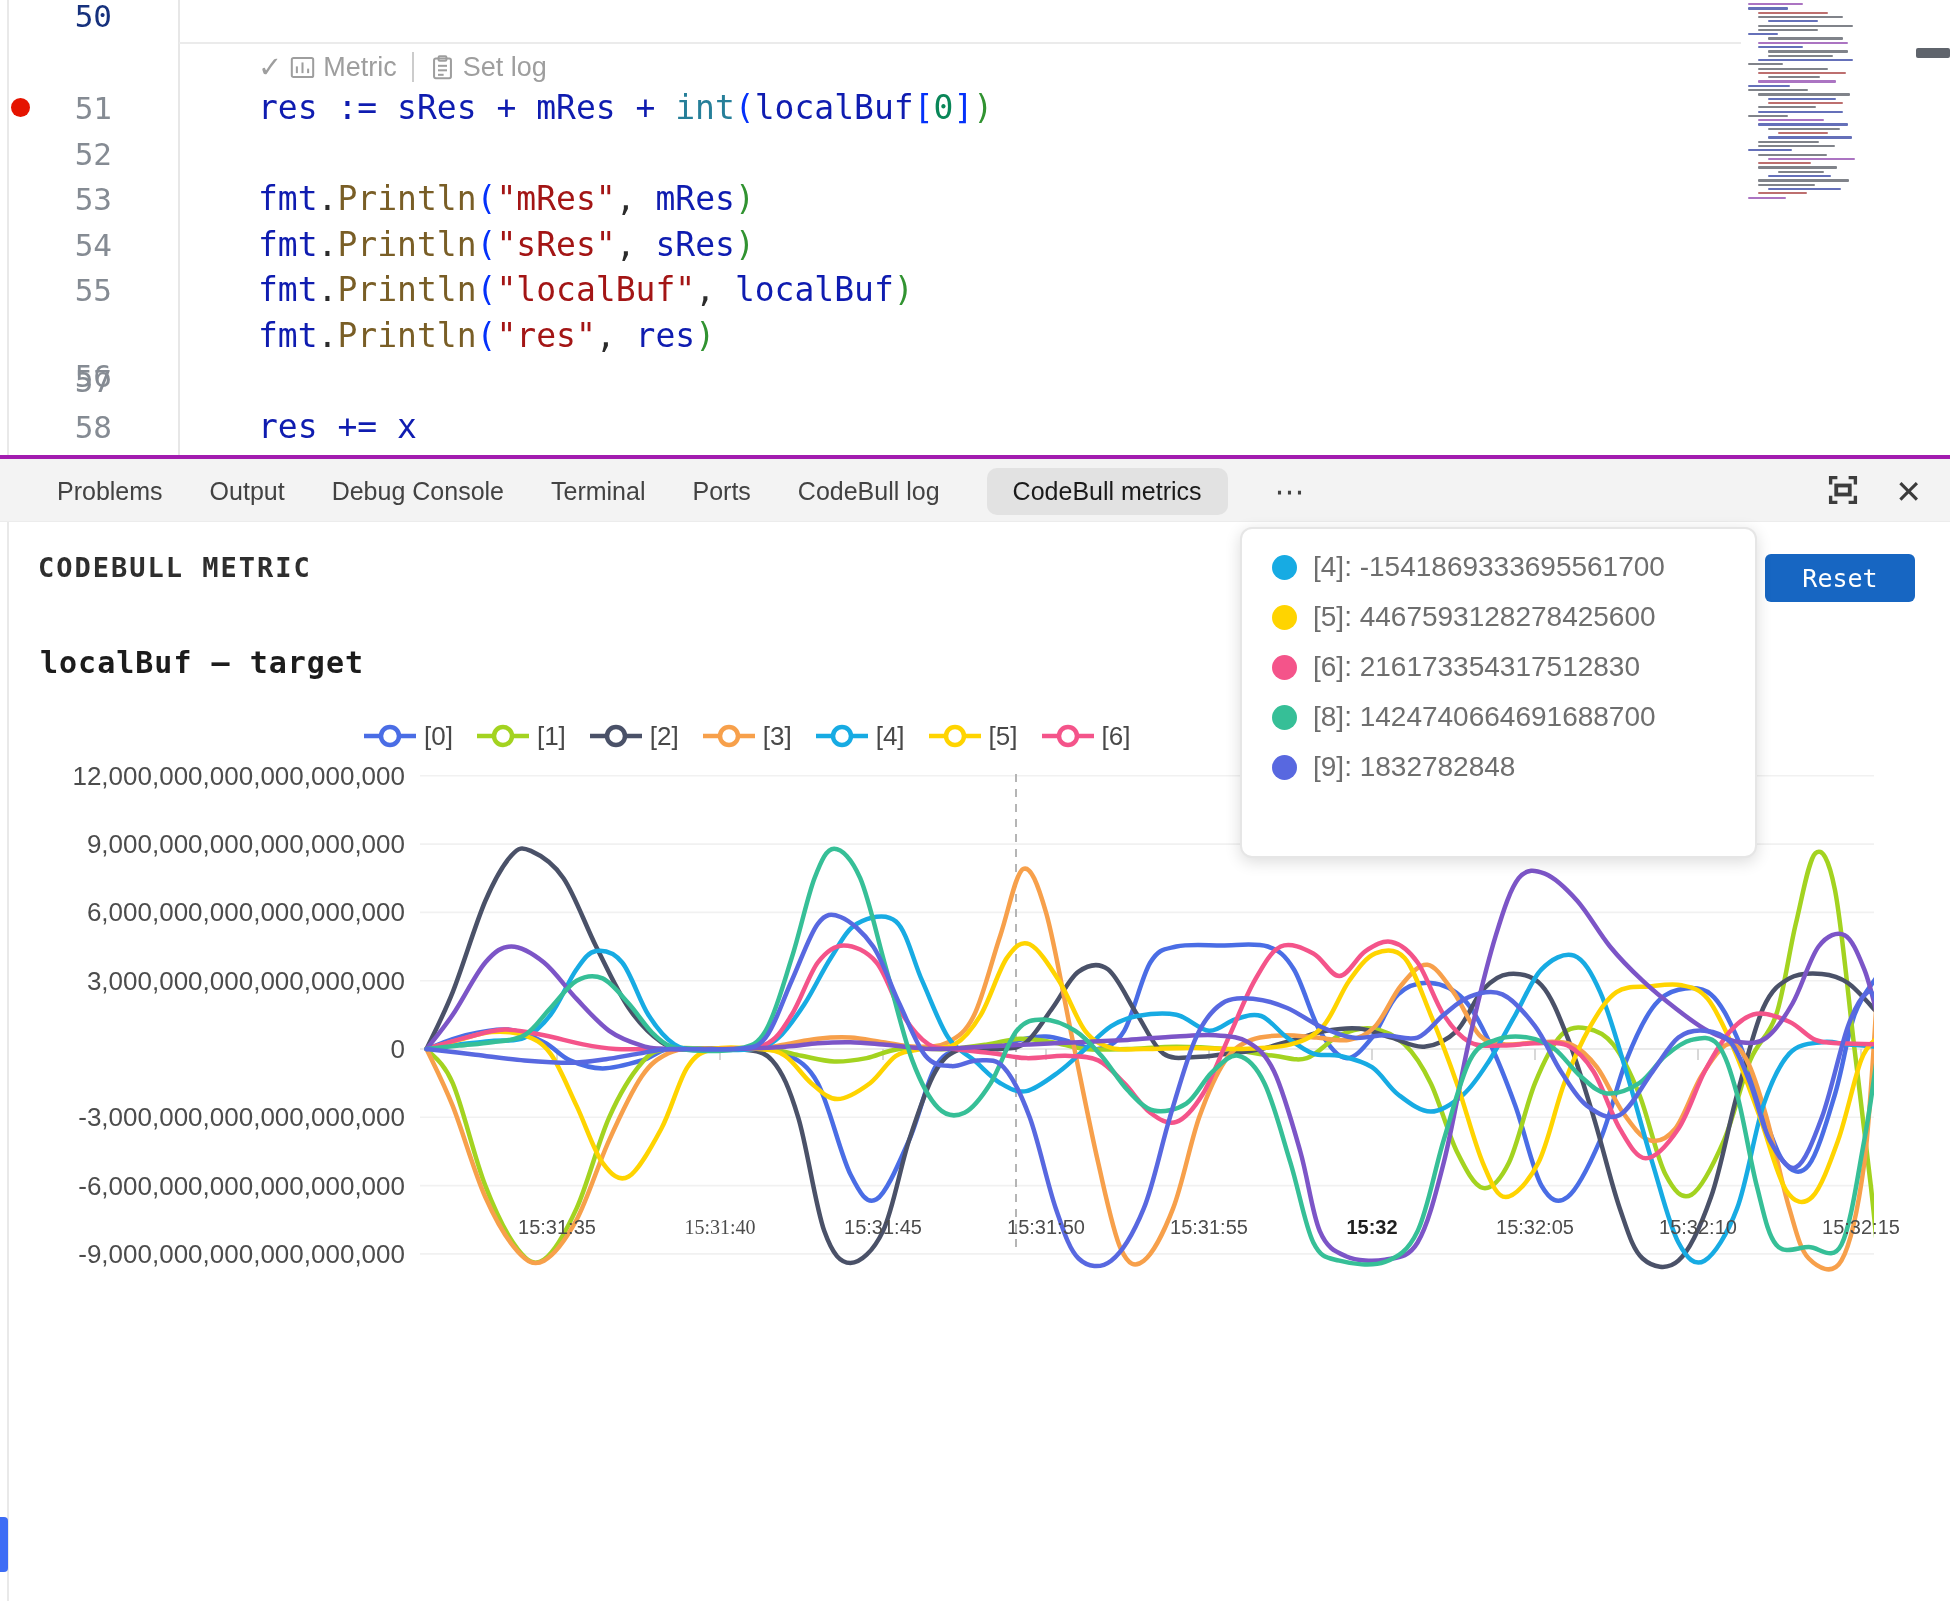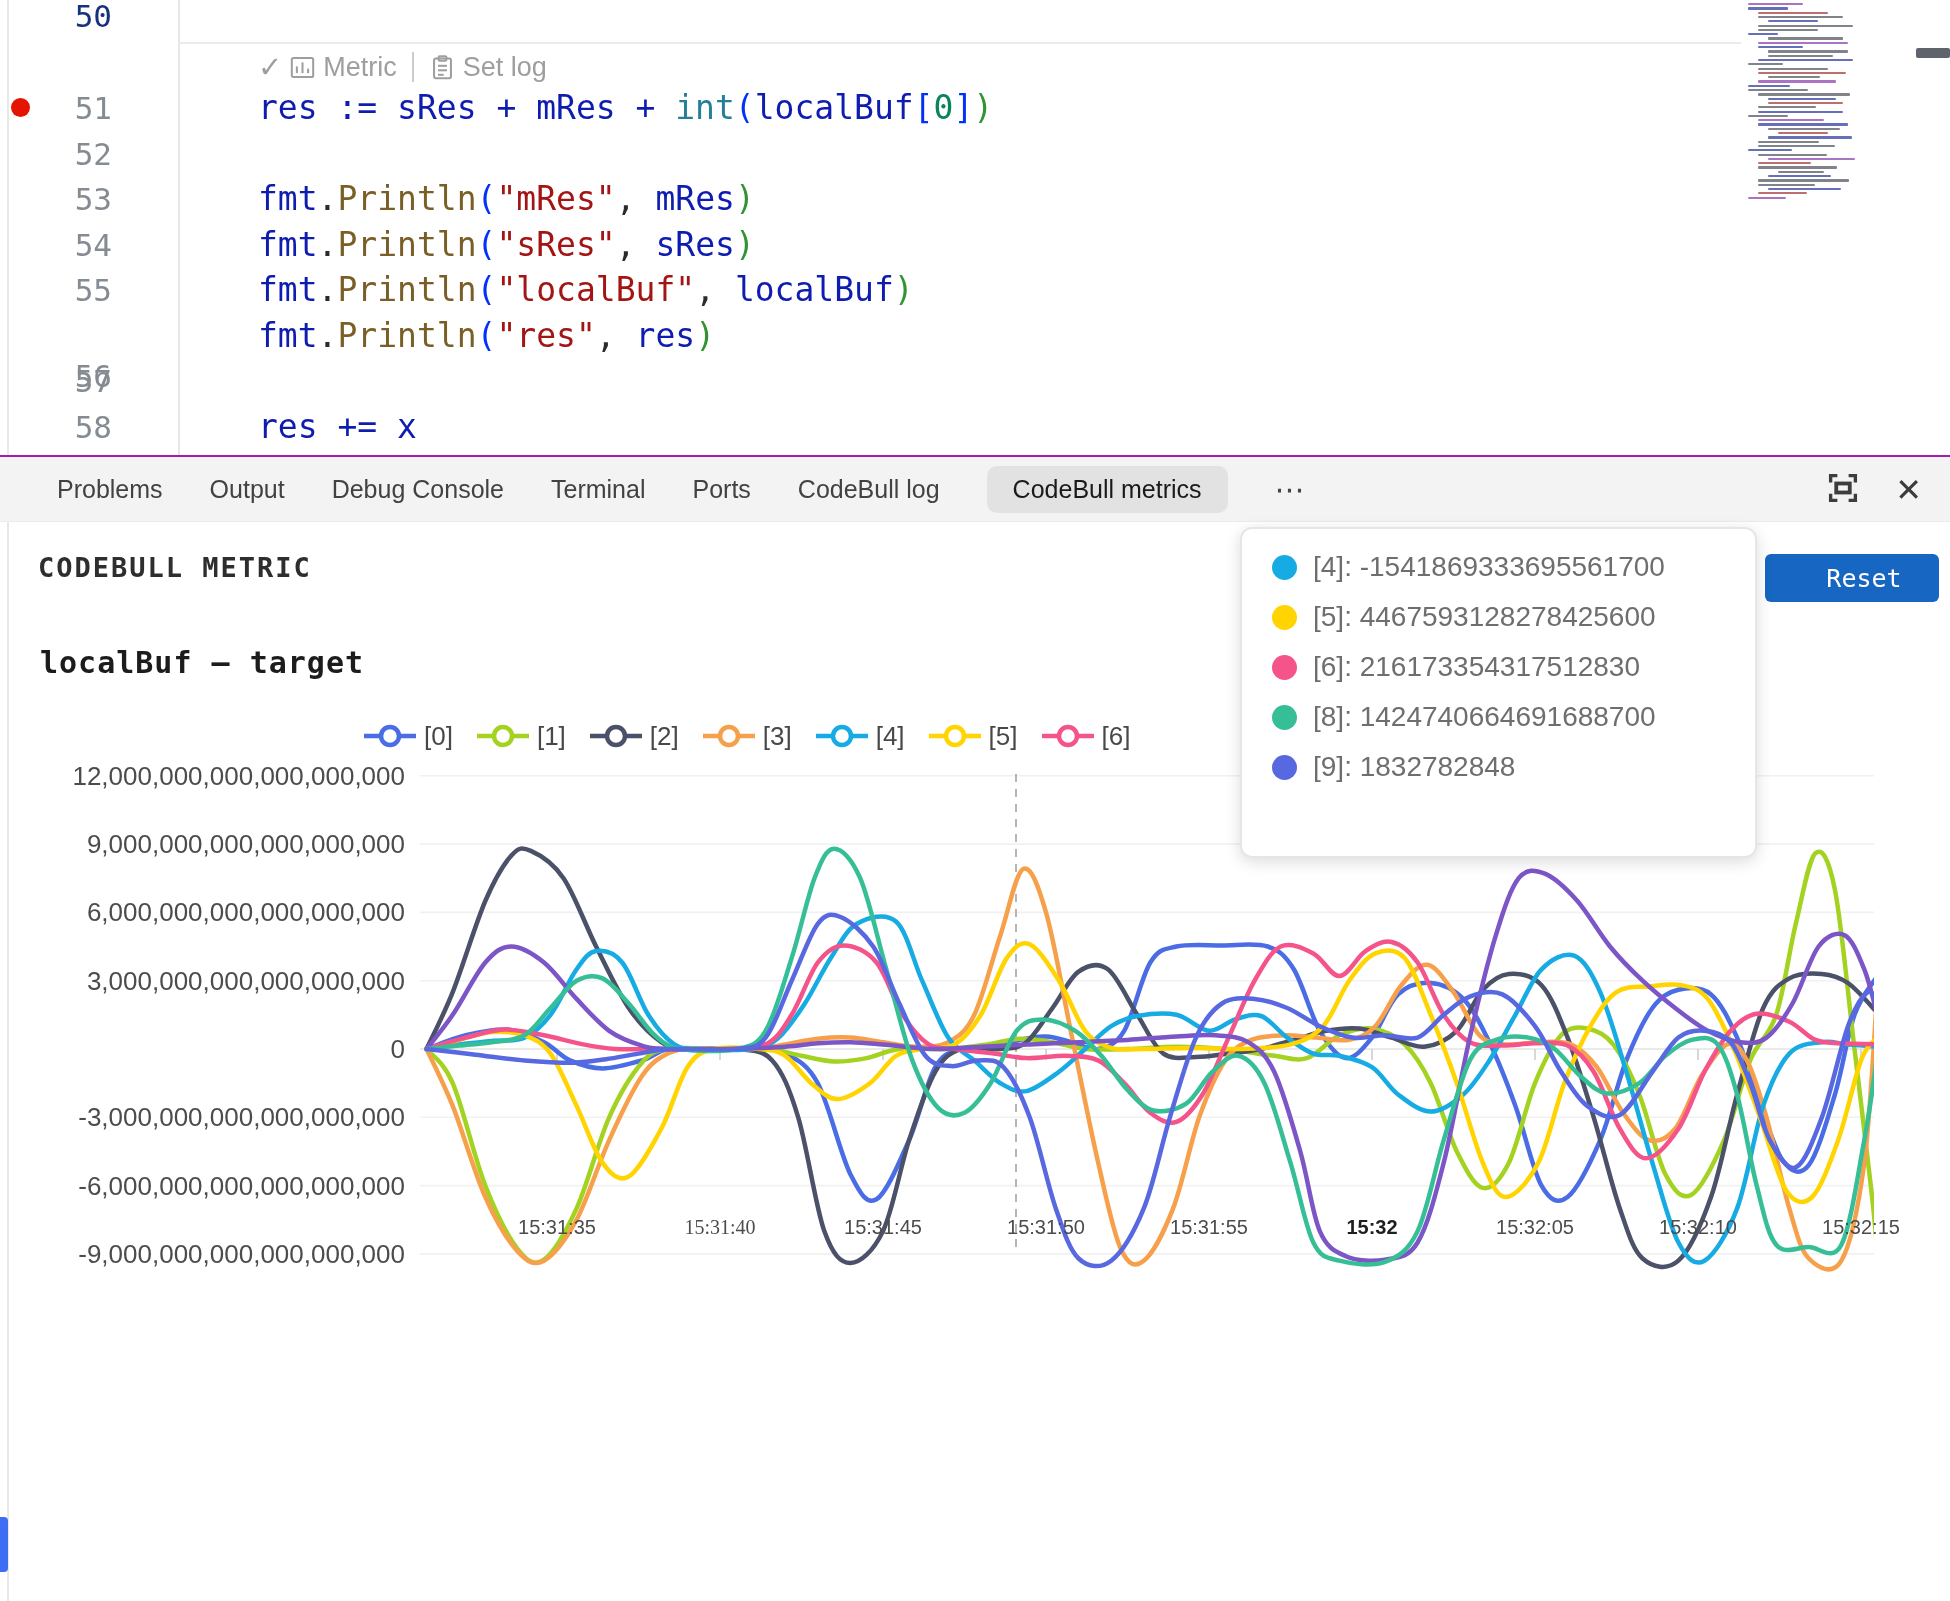--- a/index.html
+++ b/index.html
@@ -23,32 +23,32 @@
   .codelens svg{display:block;}
   .lens-sep{width:2px;height:30px;background:#cccccc;margin:0 8px;}
 
   
   .minimap{left:1742px;top:0;width:156px;height:205px;}
   .minimap div{position:absolute;border-radius:1px;}
   .scroll-marker{left:1916px;top:48px;width:34px;height:10px;background:#5f646c;border-radius:2px;}
 
   
   .tabbar{left:0;top:455px;width:1950px;height:67px;background:#f3f3f3;
-          border-top:2px solid #a21caf;border-bottom:1px solid #ececec;box-sizing:border-box;}
+          border-top:4px solid #a21caf;border-bottom:1px solid #ececec;box-sizing:border-box;}
   .tabs{position:absolute;left:57px;top:0;height:65px;display:flex;align-items:center;gap:47px;}
   .tab{font-size:25px;color:#424242;white-space:nowrap;}
   .tab.active{background:#e2e2e2;border-radius:10px;padding:9px 26px;color:#1a1a1a;}
   .tab-more{font-size:30px;color:#444;letter-spacing:3px;}
   .win-icons{position:absolute;right:28px;top:0;height:65px;display:flex;align-items:center;gap:34px;}
   .close-x{font-size:32px;color:#3b3b3b;}
 
   
   .metric-title{left:38px;top:552px;font-size:27px;font-weight:bold;letter-spacing:2px;color:#2e2e2e;}
   .reset-btn{left:1765px;top:554px;width:150px;height:48px;border-radius:6px;
-             color:#fff;font-size:25px;display:flex;align-items:center;justify-content:center;padding-left:24px;}
+             color:#fff;font-size:25px;display:flex;align-items:center;justify-content:center;}
 
   
   .chart-title{left:40px;top:645px;font-size:30px;font-weight:bold;color:#1c1c1c;letter-spacing:1px;}
   .legend{left:364px;top:718px;height:36px;display:flex;align-items:center;gap:24px;}
   .legend-item{display:flex;align-items:center;gap:8px;}
   .legend-label{font-size:26px;color:#484848;}
   .ylab{left:0;width:405px;text-align:right;font-size:26px;color:#4c4c4c;height:34px;line-height:34px;}
   .xlab{top:1216px;width:180px;text-align:center;font-size:20px;color:#4c4c4c;}
   .xlab.bold{font-weight:bold;color:#1f1f1f;}
 

